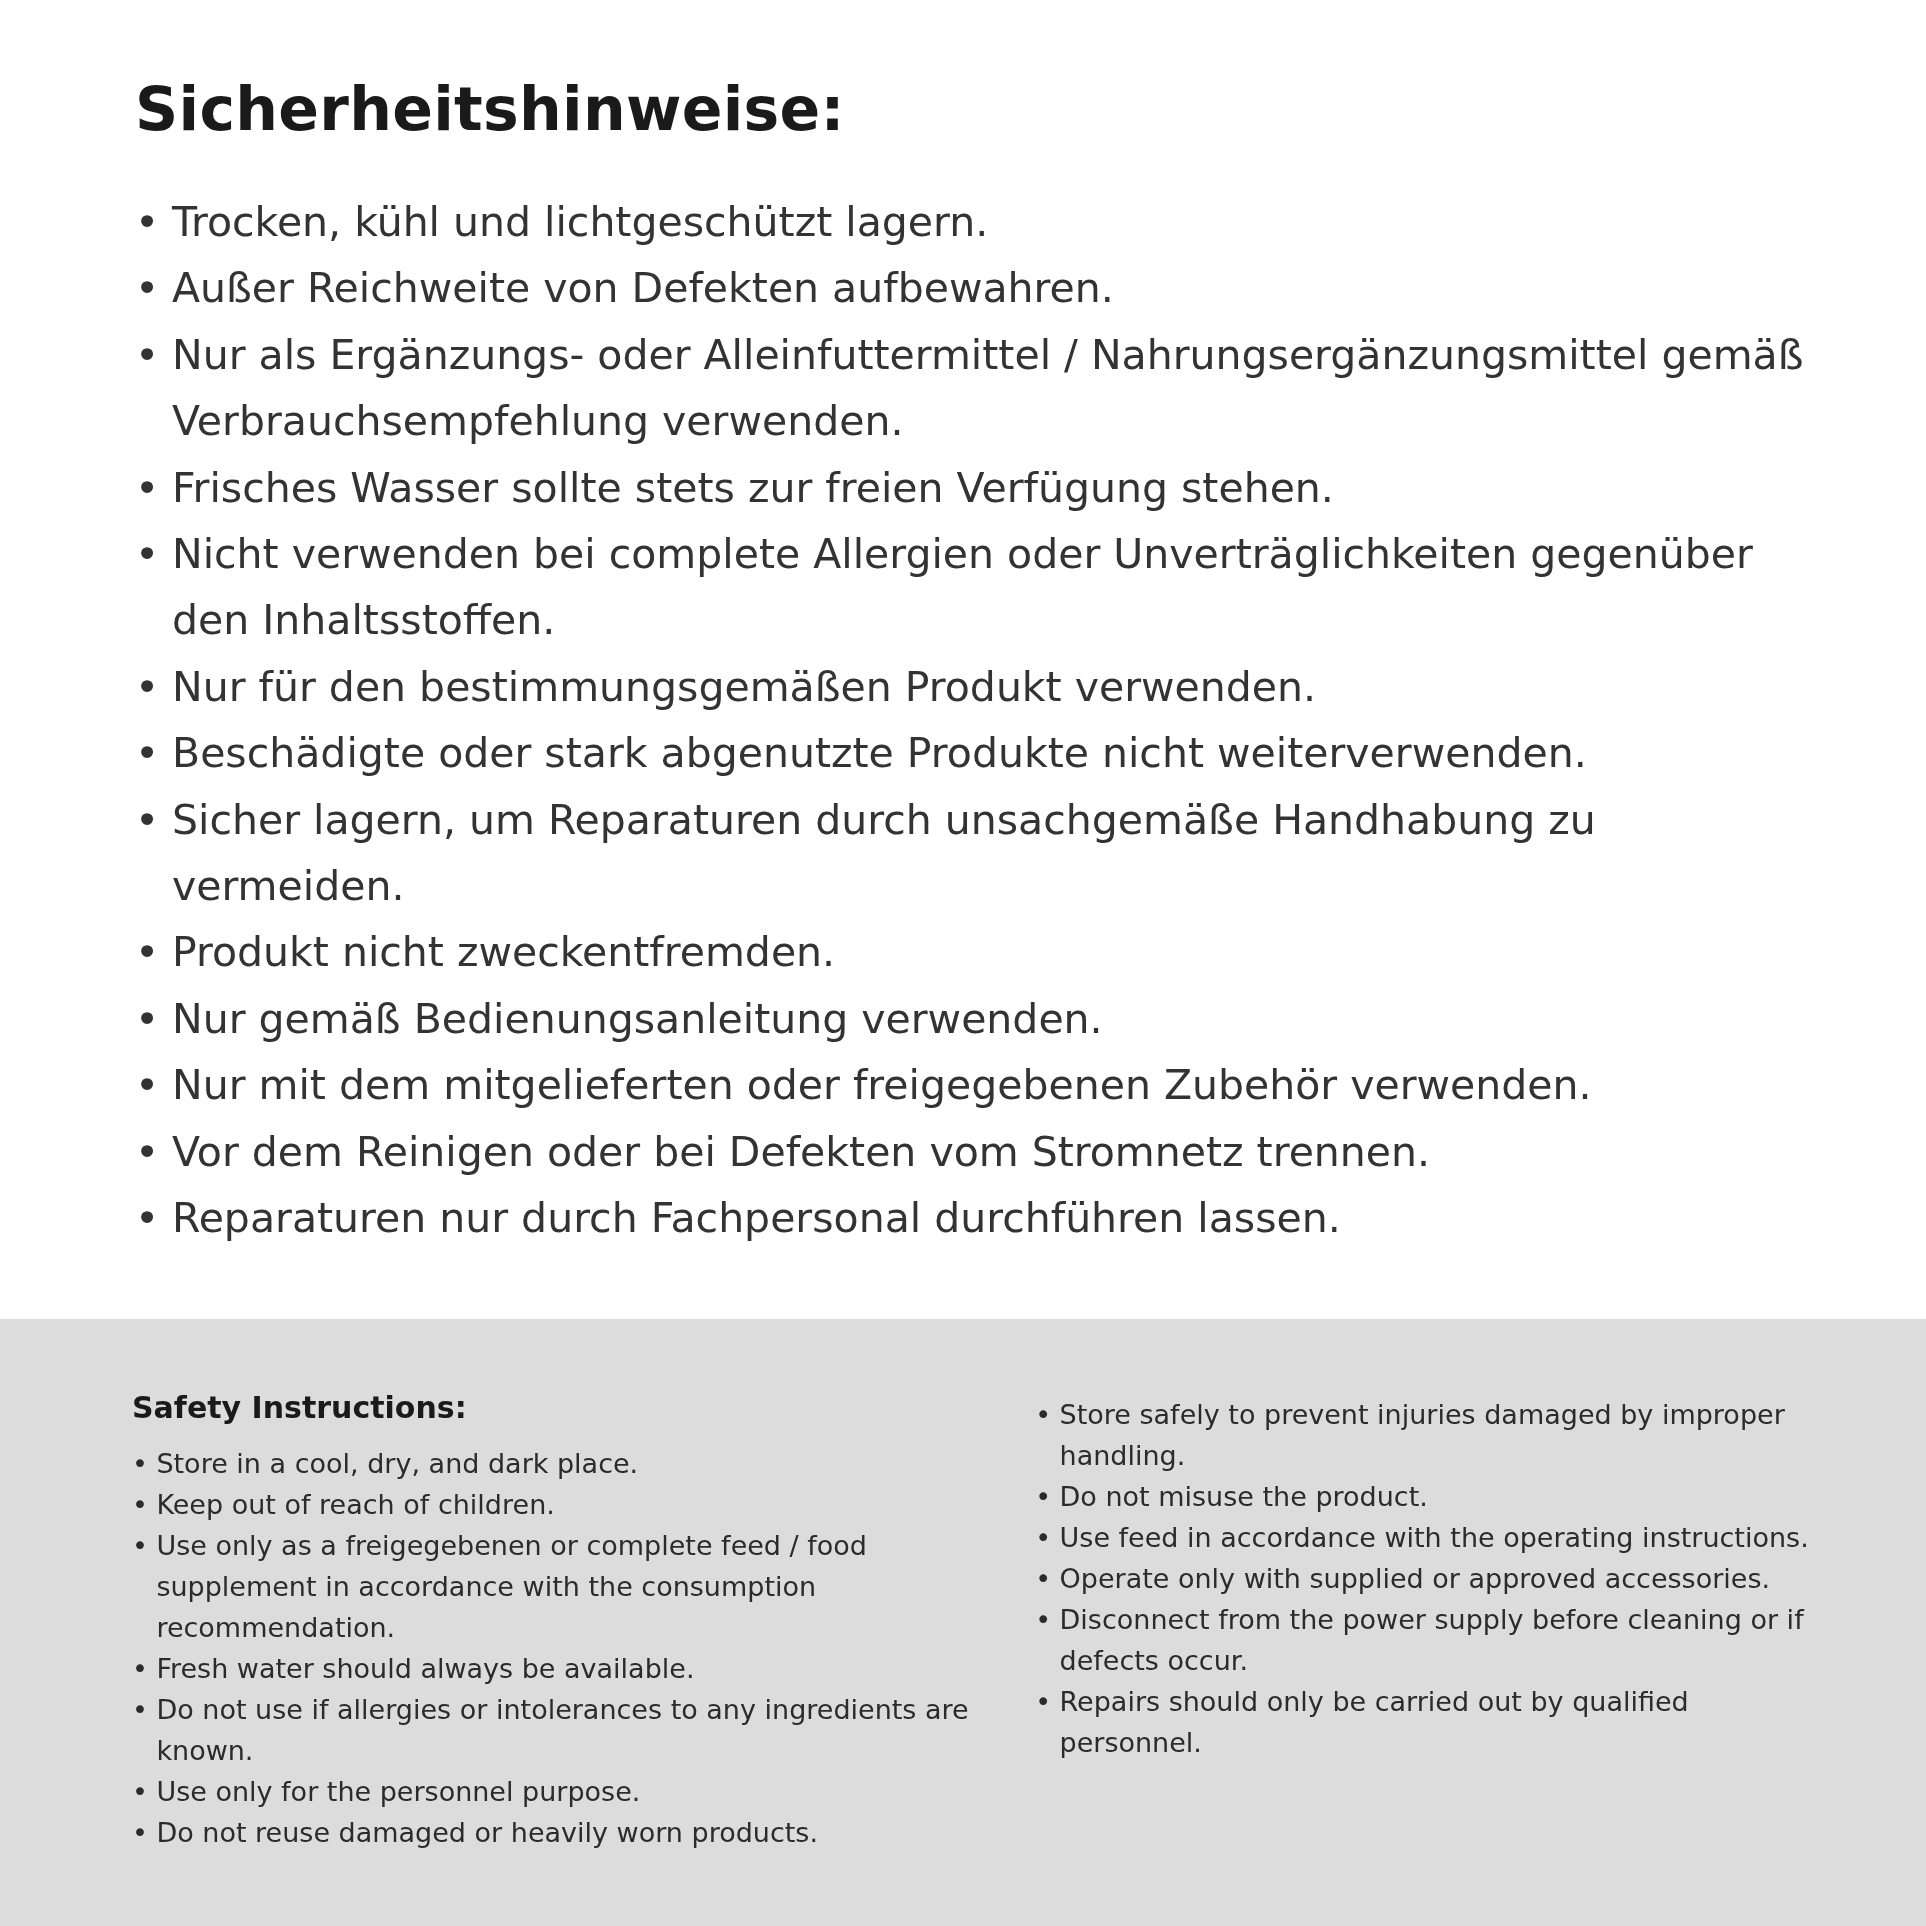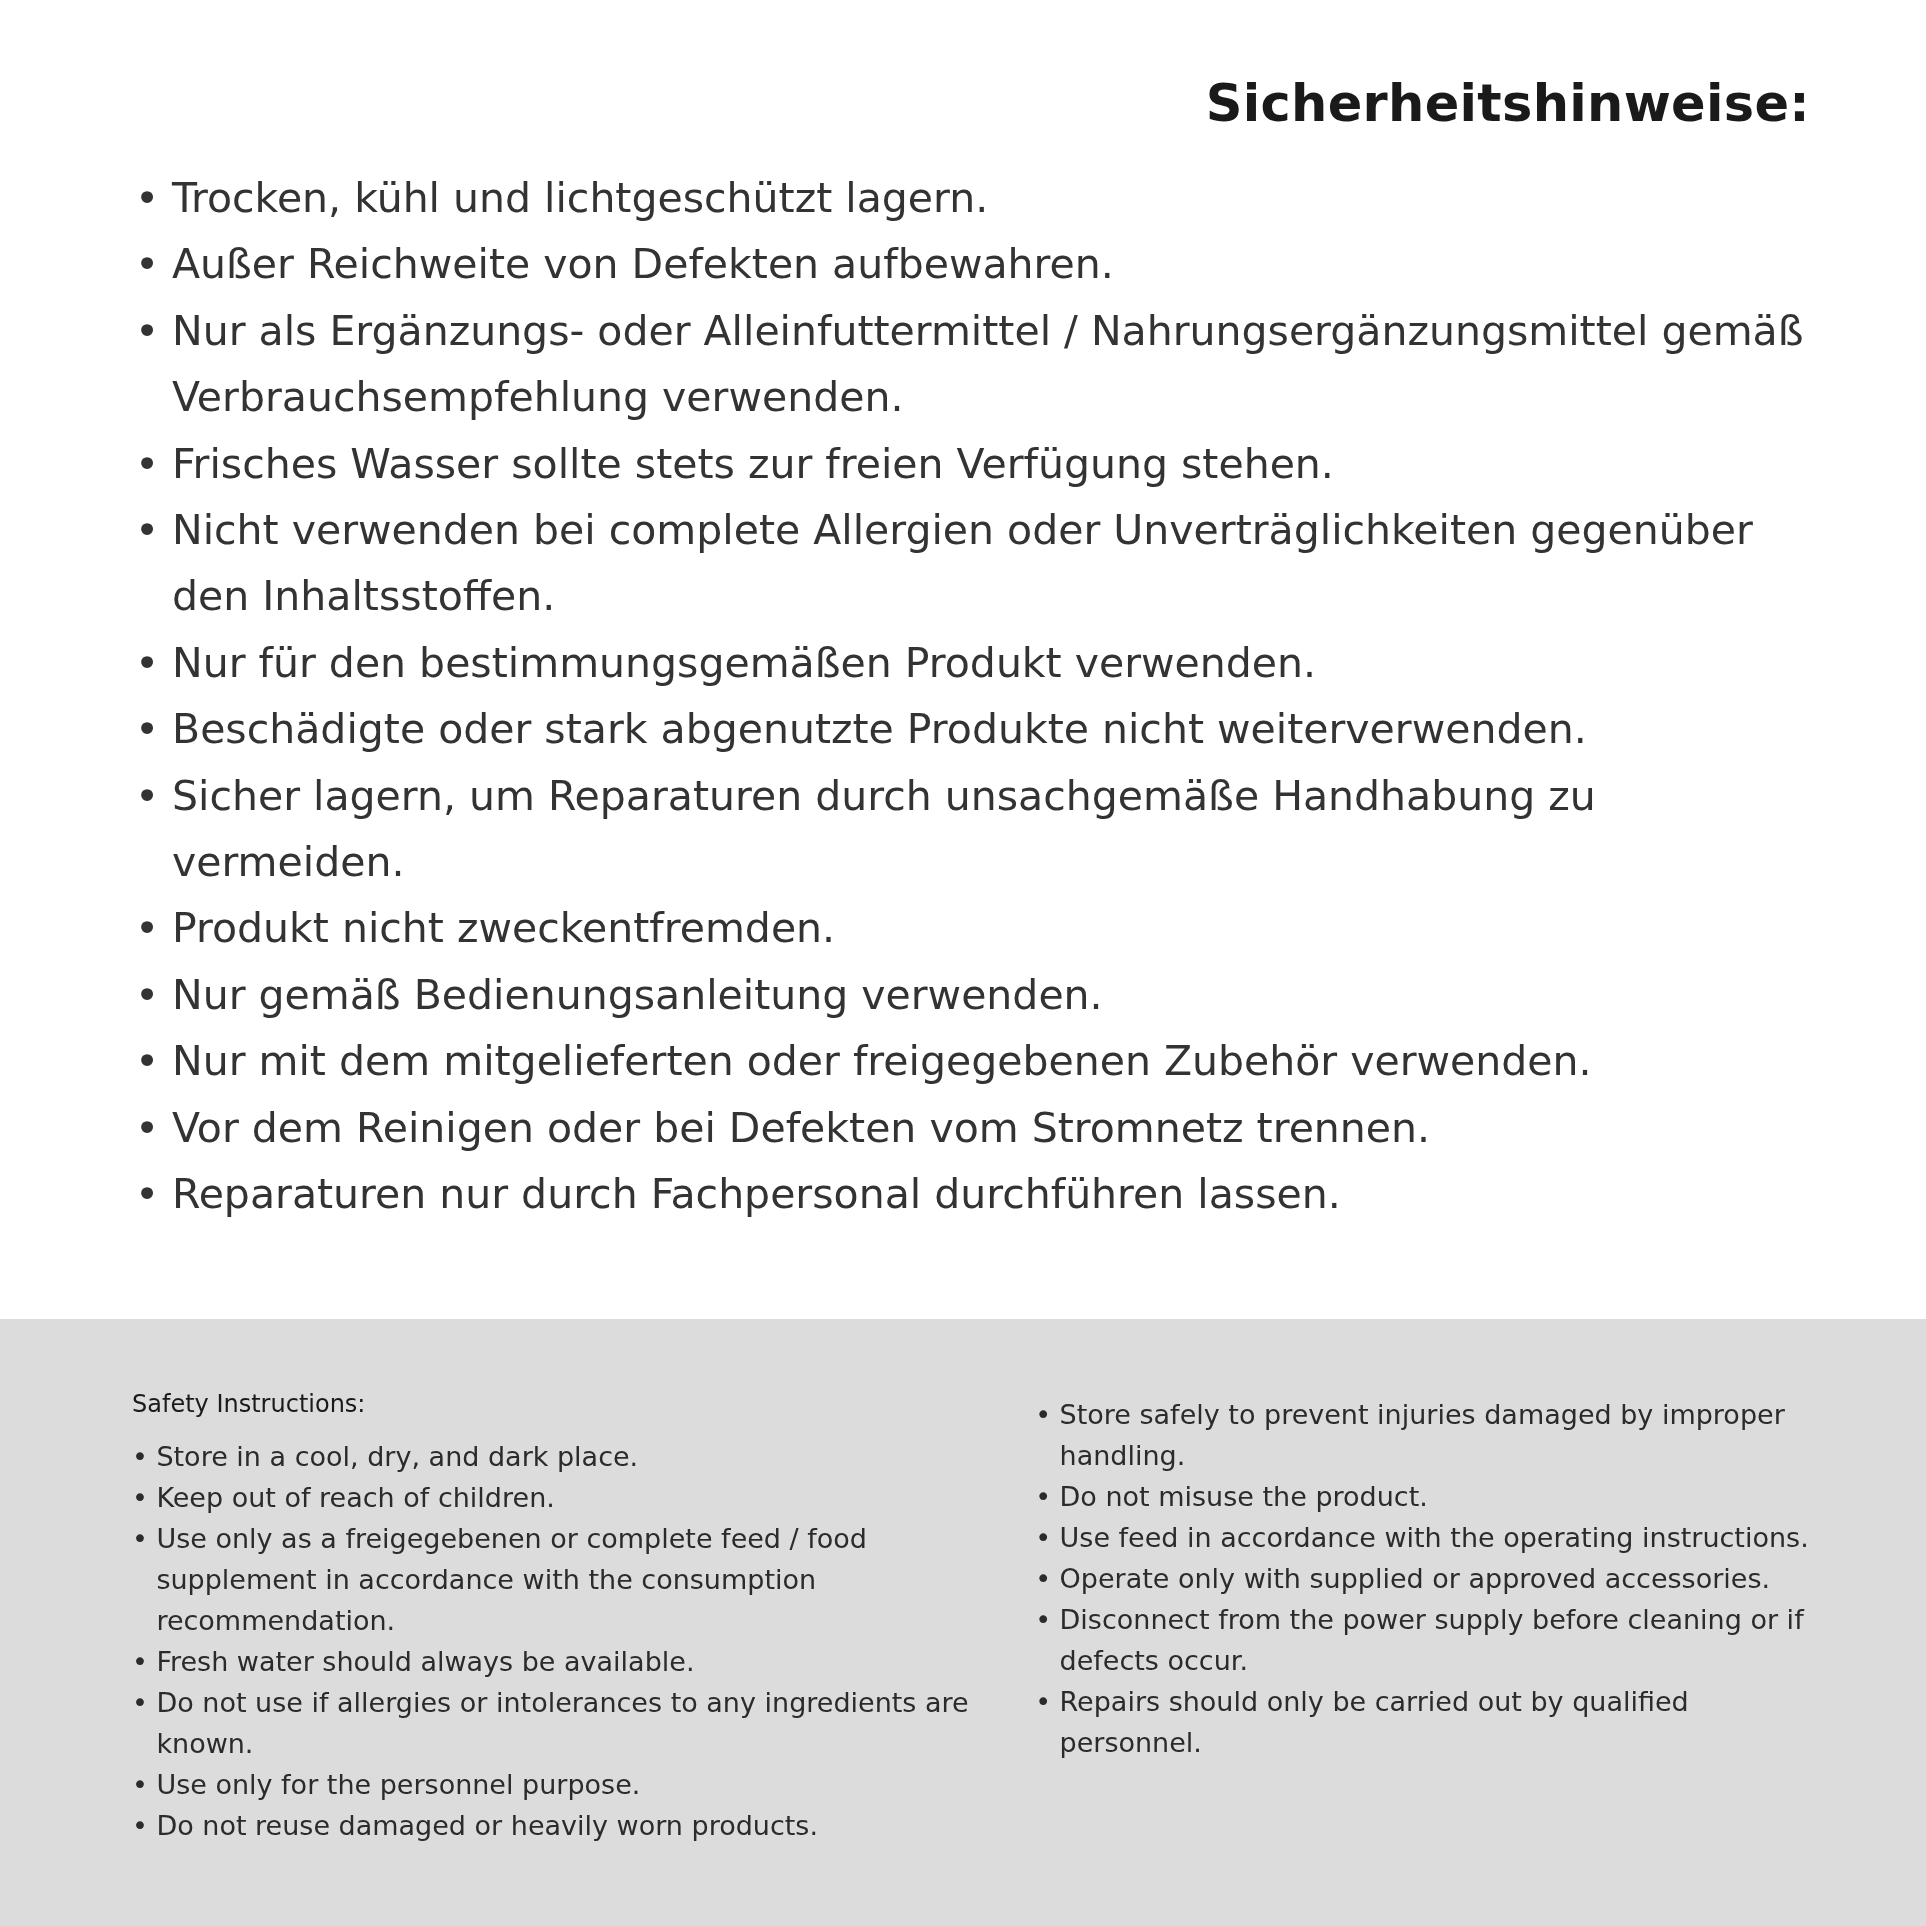--- a/index.html
+++ b/index.html
@@ -18,26 +18,25 @@
 
   
   .top-section {
     box-sizing: border-box;
     width: 1926px;
     height: 1319px;
     background: #ffffff;
     padding: 74px 116px 0 135px;
   }
   .de-title {
-    font-size: 51px;
+    font-size: 60px;
     font-weight: bold;
     color: #1a1a1a;
-    margin: 0 0 32px 0;
+    margin: 0 0 45px 0;
     letter-spacing: 0.3px;
-    text-align: right;
   }
   ul.bullet-list {
     list-style: none;
     margin: 0;
     padding: 0;
   }
   .de-list {
     padding-left: 35px;
     max-width: 1695px;
   }
@@ -72,22 +71,22 @@
   }
   .col-left {
     width: 912px;
     padding-right: 39px;
   }
   .col-right {
     width: 809px;
     padding-top: 3.9px;
   }
   .en-title {
-    font-size: 24px;
-    font-weight: normal;
+    font-size: 30px;
+    font-weight: bold;
     color: #1a1a1a;
     margin: 0 0 18px 0;
   }
   .en-list {
     padding-left: 13px;
   }
   .en-list li {
     display: flex;
     font-size: 27px;
     line-height: 1.52;

